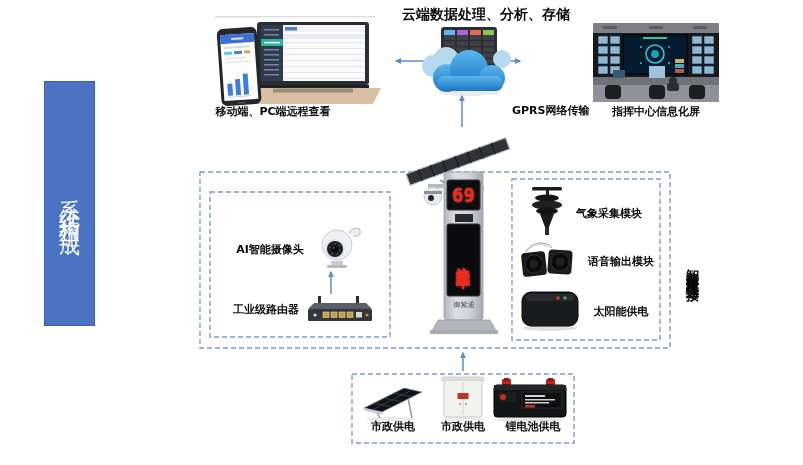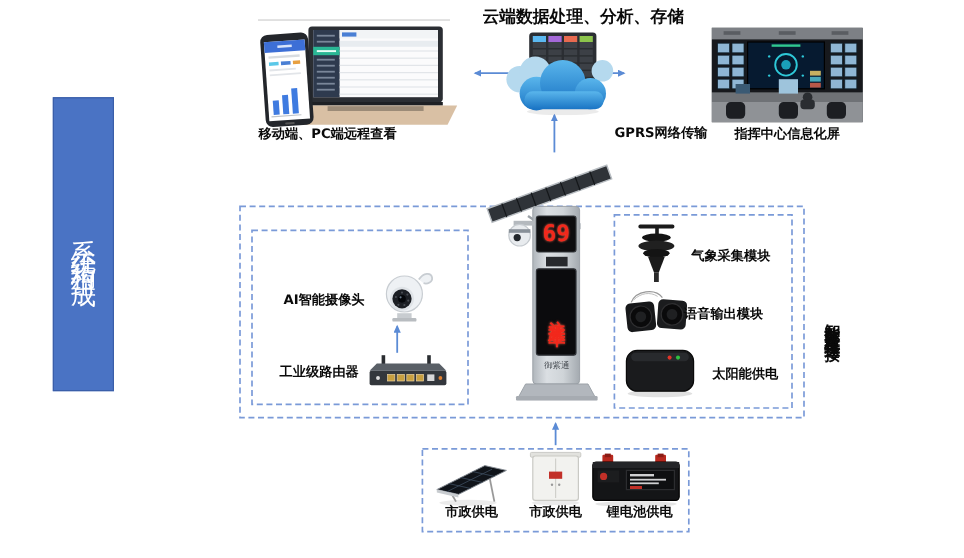--- a/index.html
+++ b/index.html
@@ -14,21 +14,21 @@
   .banner span{color:#fff;font-size:21px;font-weight:500;letter-spacing:7px;}
   
   .client-label{left:203px;top:105px;width:140px;}
   .cloud-title{left:386px;top:6px;width:200px;font-size:14px;}
   .gprs-label{left:468px;top:104px;width:100px;text-align:left;margin-left:44px;}
   .command-label{left:588px;top:105px;width:136px;}
   
   .camera-label{left:232px;top:243px;width:76px;}
   .router-label{left:228px;top:303px;width:76px;}
   .mod-label-0{left:570px;top:207px;width:78px;}
-  .mod-label-1{left:564px;top:255px;width:78px;}
+  .mod-label-1{left:582px;top:255px;width:78px;}
   .mod-label-2{left:588px;top:305px;width:66px;}
   .side-label{left:679px;top:186px;width:22px;height:165px;font-weight:700;font-size:13px;
               letter-spacing:2px;color:#0a0a0a;display:flex;justify-content:center;}
   
   .pow-label-0{left:360px;top:420px;width:66px;}
   .pow-label-1{left:438px;top:420px;width:50px;}
   .pow-label-2{left:496px;top:420px;width:74px;}
   
   .led-digits{left:447px;top:181px;width:33px;height:27px;display:flex;align-items:center;justify-content:center;
               font-family:"DejaVu Sans Mono","Liberation Mono",monospace;font-weight:700;font-size:19px;

